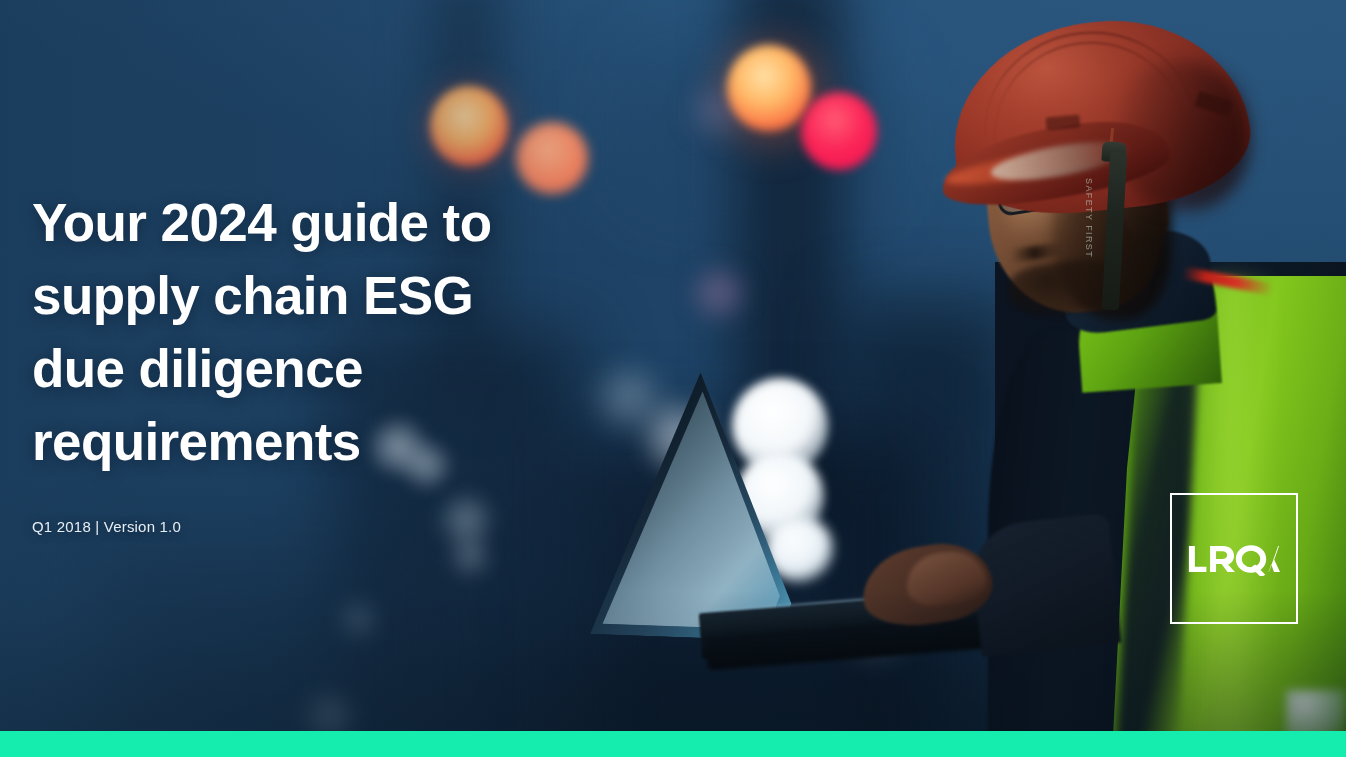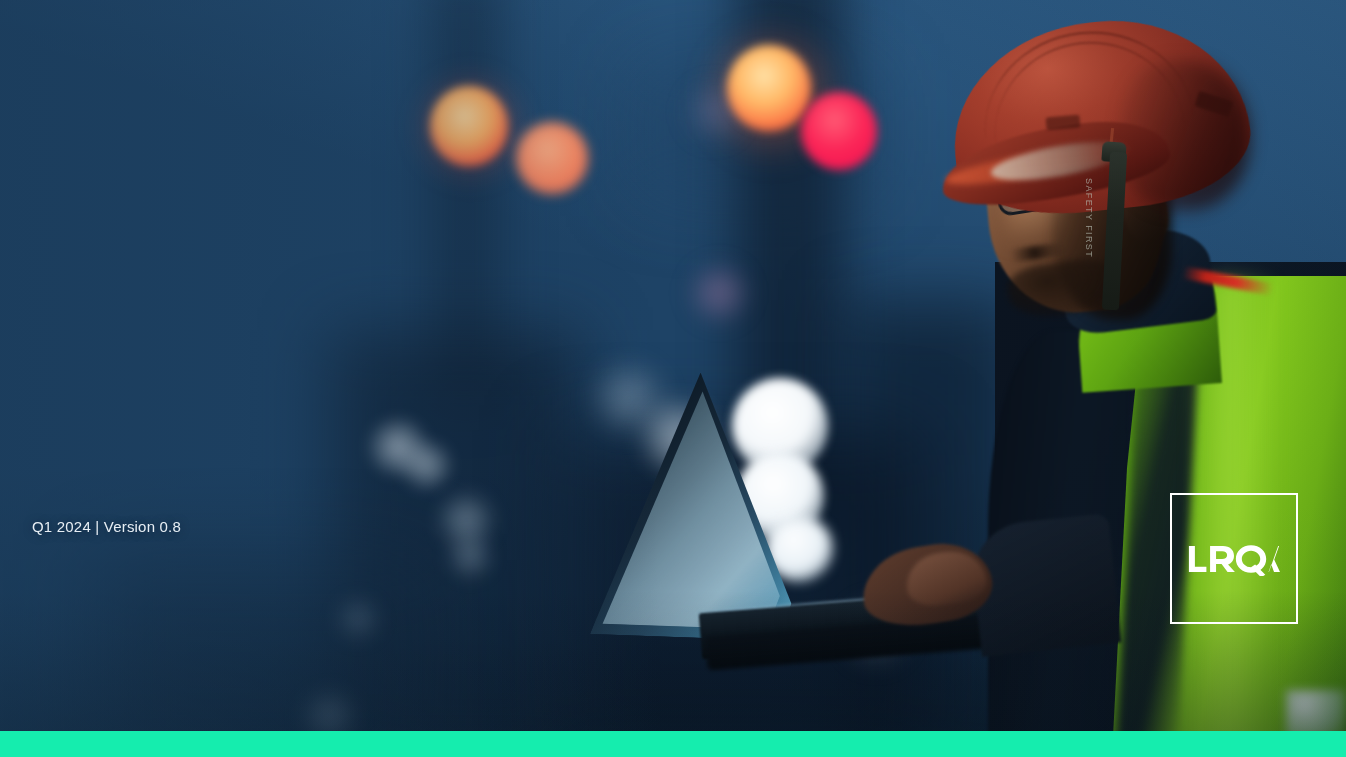--- a/index.html
+++ b/index.html
@@ -563,22 +563,26 @@
 
     <div class="strap-cord"></div>
     <div class="strap-clip"></div>
     <div class="strap"></div>
     <div class="strap-txt">SAFETY FIRST</div>
 
     <div class="vignette"></div>
     <div class="scrim"></div>
   </div>
 
-
-  <div class="subline">Q1 2024  |  Version 0.8</div>
+  <div class="headline">Your 2024 guide to
+supply chain ESG
+due diligence
+requirements</div>
+
+  <div class="subline">Q1 2018  |  Version 1.0</div>
 
   <div class="logo-box">
     <svg class="logo-svg" viewBox="0 0 200 72" aria-hidden="true">
       <g fill="#FFFFFF">
 
         <path d="M2 8 h13 v45 h25 v11 H2 Z"></path>
 
         <path d="M48 8 h28 c15 0 24 9 24 21 0 9-5 16-13 19l15 16 H86 L73 47 h-12 v17 H48 Z M61 19 v17 h13 c7 0 11-3 11-8.5 S81 19 74 19 Z"></path>
 
         <path d="M137 6 c19 0 33 13 33 30 0 17-14 30-33 30 -19 0-33-13-33-30 0-17 14-30 33-30 Z M137 18 c-11 0-20 8-20 18 0 10 9 18 20 18 11 0 20-8 20-18 0-10-9-18-20-18 Z"></path>

